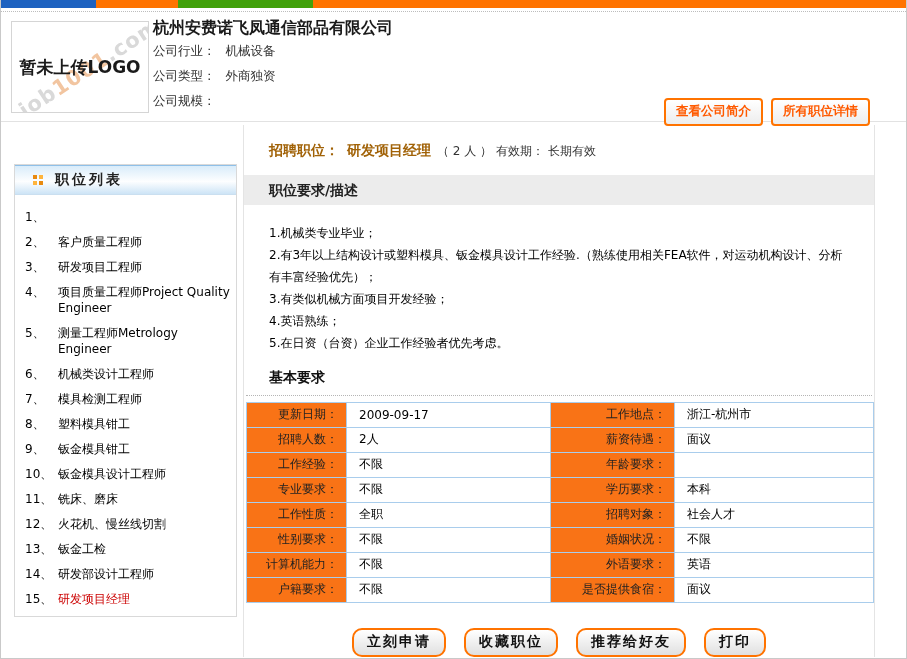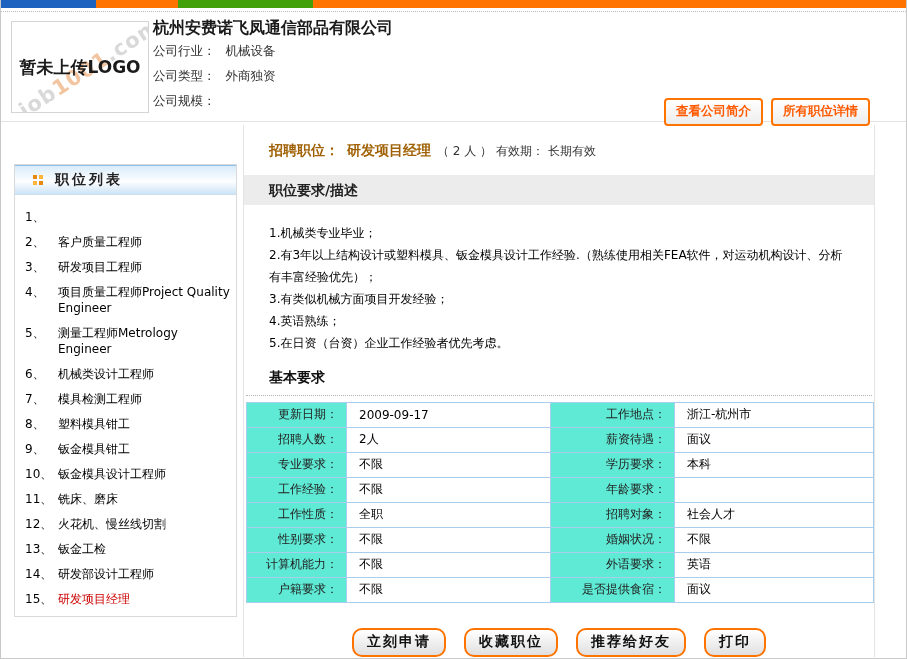--- a/index.html
+++ b/index.html
@@ -63,21 +63,21 @@
   .section-bar { margin-top:15px; height:30px; line-height:30px; background:#ececec;
                  font-size:14px; font-weight:bold; color:#222; padding-left:25px; }
 
   .description { margin:17px 28px 0 25px; font-size:12px; line-height:22px; color:#000; }
 
   .basic-header { margin:15px 2px 0; padding:0 0 8px 23px; font-size:14px; font-weight:bold; color:#111;
                   border-bottom:1px dotted #b5b5b5; }
 
   .basic-table { width:627px; margin:6px 0 0 2px; border-collapse:collapse; table-layout:fixed; font-size:12px; color:#000; }
   .basic-table td { border:1px solid #a9cdec; height:25px; padding:0; }
-  .basic-table td.lbl { background:#5eead4; text-align:right; padding-right:8px; color:#222; }
+  .basic-table td.lbl { background:#f97316; text-align:right; padding-right:8px; color:#222; }
   .basic-table td.val { text-align:left; padding-left:12px; background:#fff; }
   .c1 { width:100px; } .c2 { width:204px; } .c3 { width:124px; } .c4 { width:199px; }
 
   .actions { text-align:center; margin-top:25px; }
   .action-btn { margin:0 9px; padding:3px 13px 4px; border:2px solid #ff7300; border-radius:10px;
                 background:linear-gradient(#ffffff,#e0e0e0); color:#111; font-weight:bold; font-size:14px;
                 letter-spacing:2px; font-family:inherit; cursor:pointer; }
 </style>
 </head>
 <body>
@@ -212,30 +212,30 @@
               <td class="lbl">工作地点：</td>
               <td class="val">浙江-杭州市</td>
             </tr>
             <tr>
               <td class="lbl">招聘人数：</td>
               <td class="val">2人</td>
               <td class="lbl">薪资待遇：</td>
               <td class="val">面议</td>
             </tr>
             <tr>
+              <td class="lbl">工作经验：</td>
+              <td class="val">不限</td>
+              <td class="lbl">年龄要求：</td>
+              <td class="val"></td>
+            </tr>
+            <tr>
               <td class="lbl">专业要求：</td>
               <td class="val">不限</td>
               <td class="lbl">学历要求：</td>
               <td class="val">本科</td>
-            </tr>
-            <tr>
-              <td class="lbl">工作经验：</td>
-              <td class="val">不限</td>
-              <td class="lbl">年龄要求：</td>
-              <td class="val"></td>
             </tr>
             <tr>
               <td class="lbl">工作性质：</td>
               <td class="val">全职</td>
               <td class="lbl">招聘对象：</td>
               <td class="val">社会人才</td>
             </tr>
             <tr>
               <td class="lbl">性别要求：</td>
               <td class="val">不限</td>

